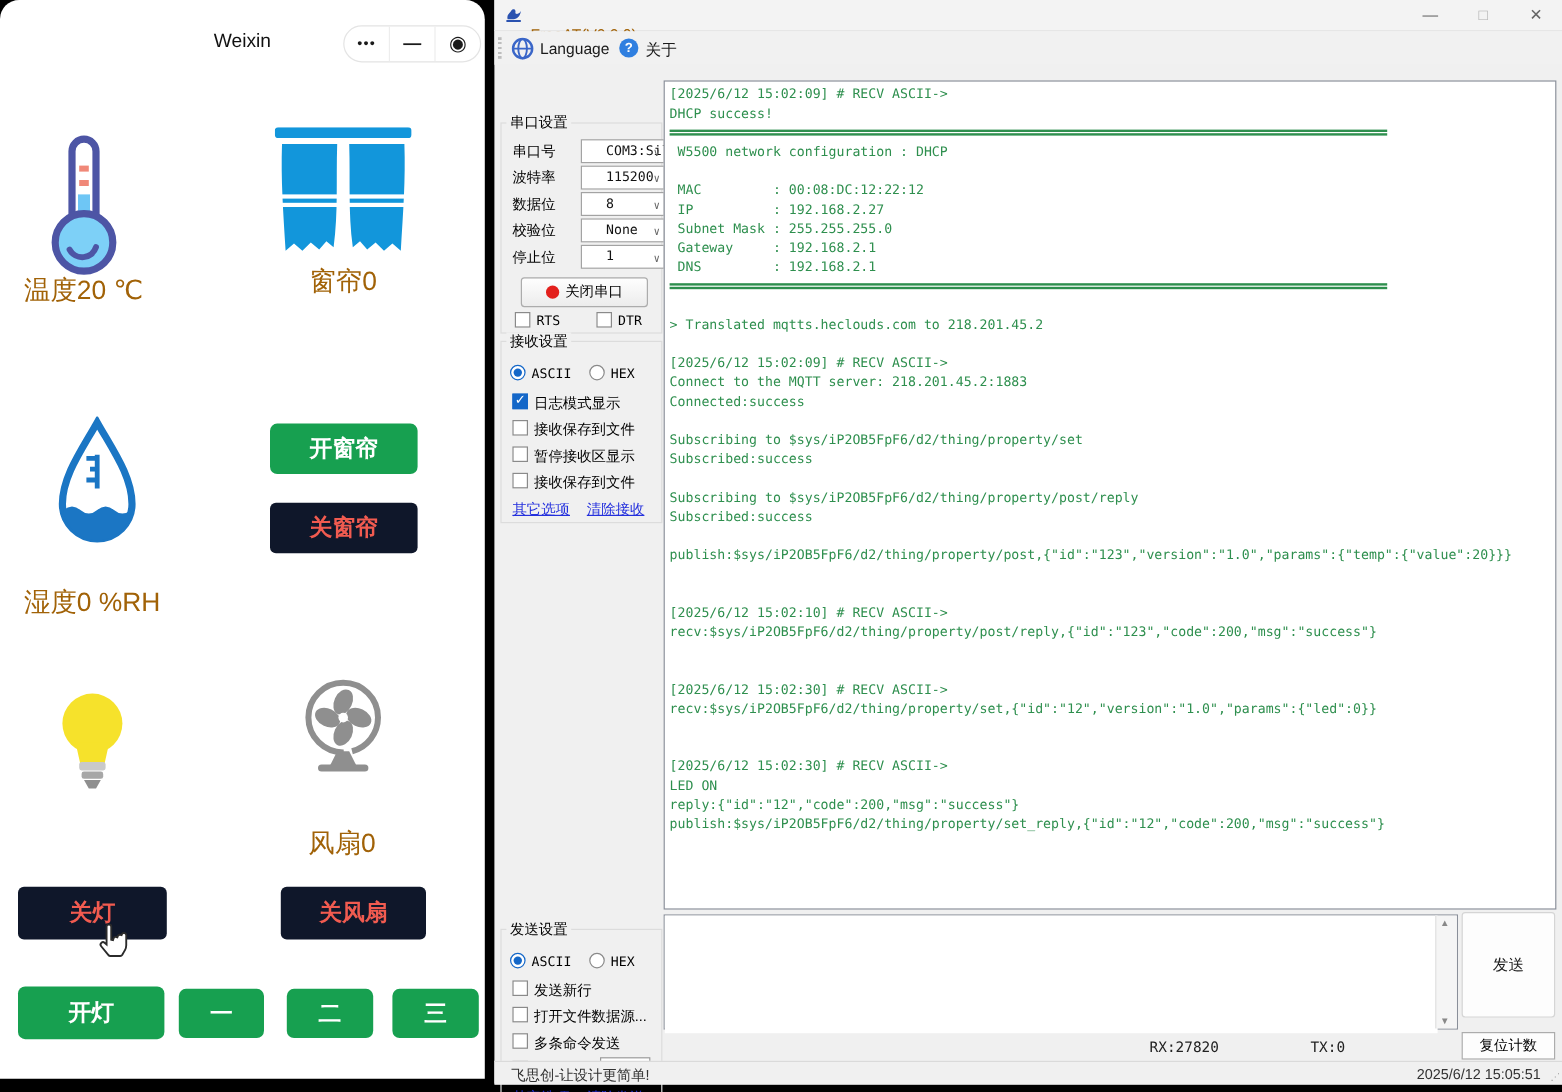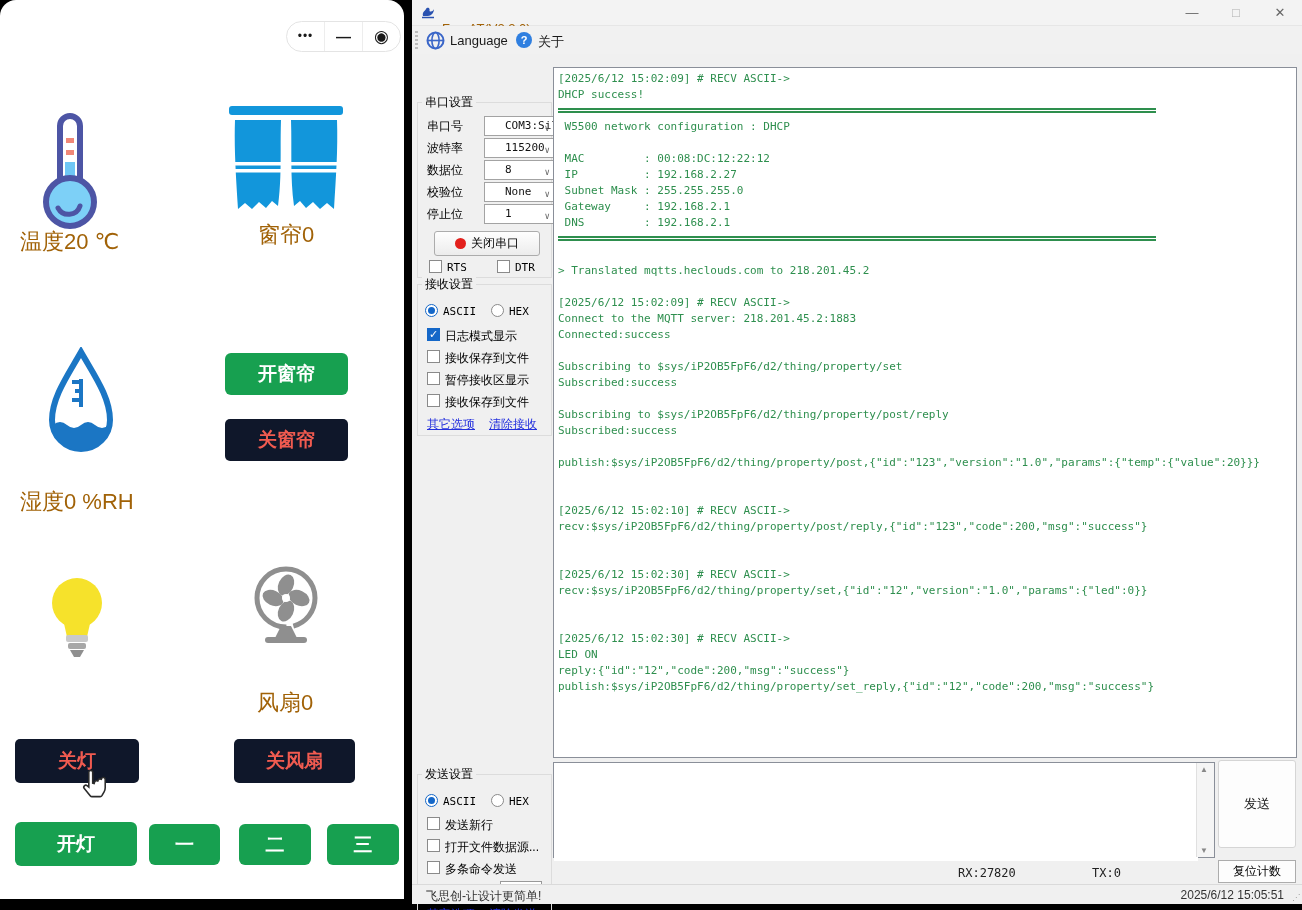--- a/index.html
+++ b/index.html
@@ -98,20 +98,21 @@
   .sb-left{position:absolute;left:14px;top:3px;font-size:12px;color:#333;}
   .sb-right{position:absolute;right:18px;top:3px;font-size:12px;color:#333;}
   .sb-grip{position:absolute;right:2px;bottom:2px;width:8px;height:8px;color:#999;font-size:8px;line-height:8px;}
 </style>
 </head>
 <body>
 
 <div class="stage">
 
   <div class="wx">
+    <div class="wx-title">Weixin</div>
 
     <div class="capsule">
       <span class="cell cap-more">•••</span>
       <span class="cell cap-min">—</span>
       <span class="cell cap-close">◉</span>
     </div>
 
     <svg class="abs" style="left:38px;top:112px" width="64" height="118" viewBox="0 0 64 118">
       <rect x="22" y="4" width="20" height="72" rx="10" fill="#ffffff" stroke="#4d55a5" stroke-width="6"></rect>
       <rect x="28" y="26" width="8" height="5" fill="#f08878"></rect>

